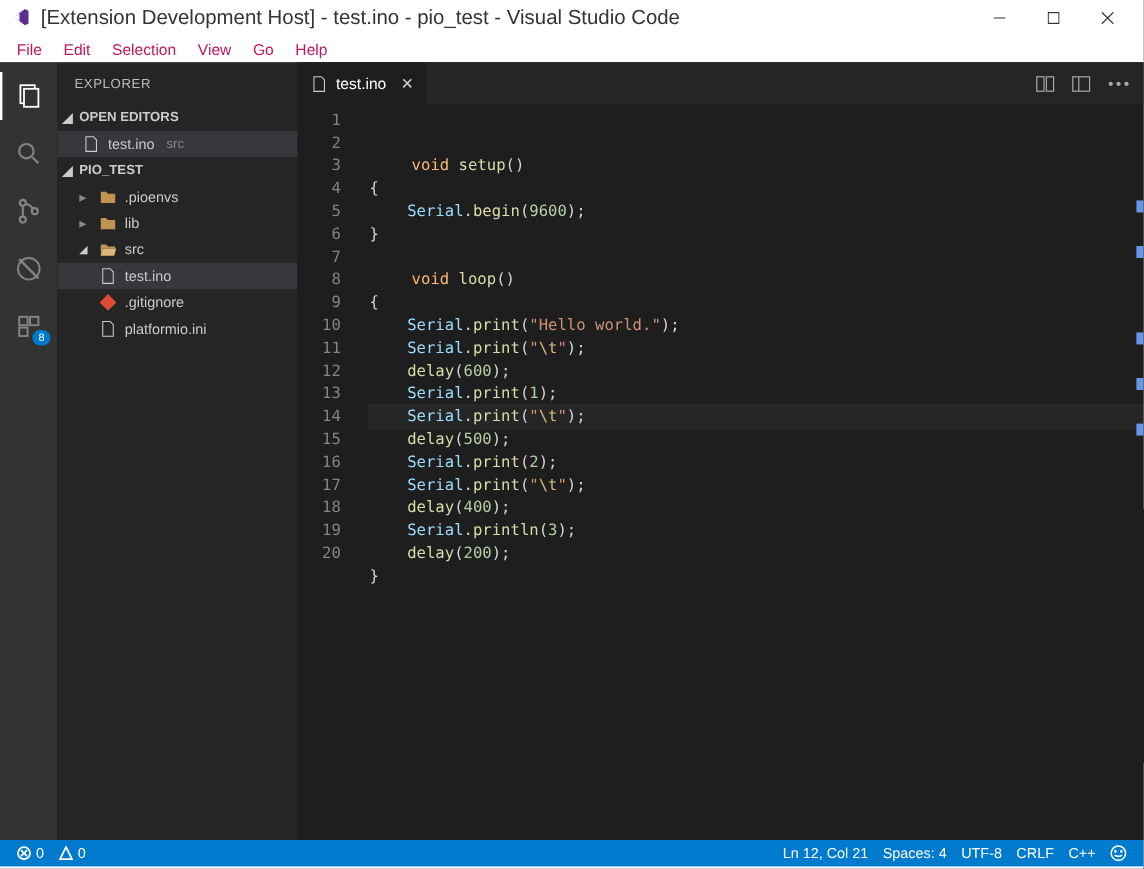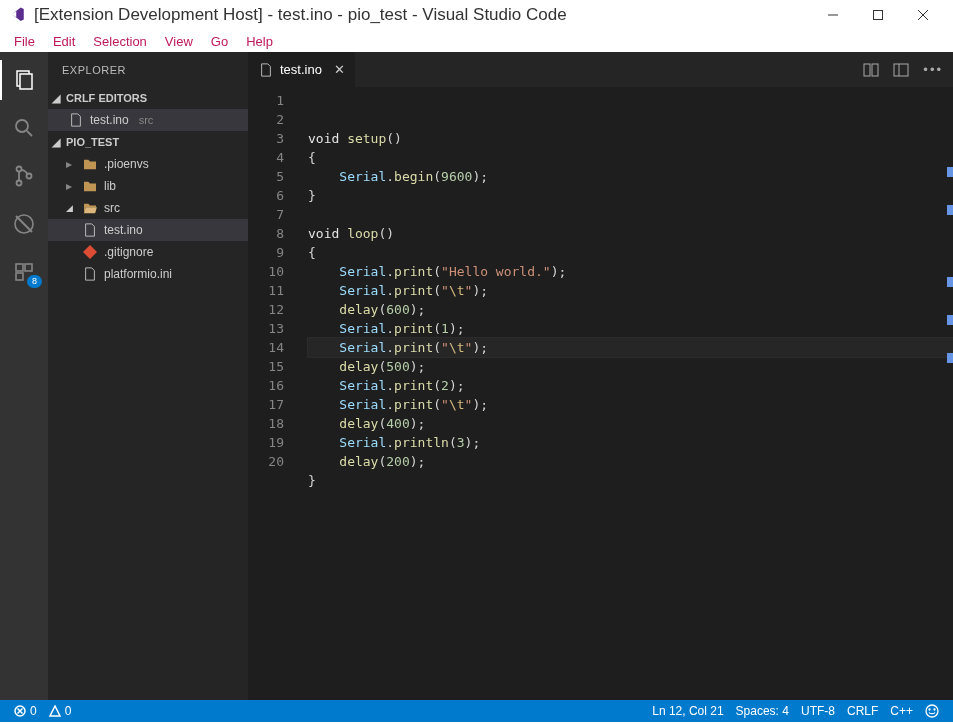--- a/index.html
+++ b/index.html
@@ -31,21 +31,21 @@
 .tabbar { height: 35px; background: #252526; display: flex; align-items: stretch; }
 .tab { display: flex; align-items: center; padding: 0 10px; gap: 6px; background: #1e1e1e; color: #fff; font-size: 13px; border-right: 1px solid #252526; }
 .tab .close { margin-left: 6px; color: #ccc; }
 .tab-actions { margin-left: auto; display: flex; align-items: center; gap: 14px; padding-right: 10px; color: #aaa; }
 .editor { flex: 1; display: flex; font-family: Consolas, monospace; font-size: 13px; line-height: 19px; position: relative; }
 .gutter { width: 52px; text-align: right; color: #858585; padding-right: 16px; padding-top: 4px; }
 .gutter div { height: 19px; }
 .code { flex: 1; padding-top: 4px; padding-left: 8px; color: #d4d4d4; white-space: pre; position: relative; }
 .code-line { height: 19px; }
 .code-line.current { background: rgba(255,255,255,0.04); outline: 1px solid rgba(255,255,255,0.06); }
-.kw { color: #e5e5e5; }
+.kw { color: #fdba74; margin-left: 35px; }
 .fn { color: #dcdcaa; }
 .str { color: #ce9178; }
 .esc { color: #d7ba7d; }
 .num { color: #b5cea8; }
 .obj { color: #9cdcfe; text-align: right; }
 .scrollbar-decor { position: absolute; right: 0; top: 0; width: 12px; height: 100%; }
 .minimap-mark { position: absolute; right: 0; width: 6px; height: 10px; background: #6796e6; }
 .statusbar { height: 22px; background: #007acc; color: #fff; display: flex; align-items: center; font-size: 12px; padding: 0 8px; }
 .status-item { padding: 0 6px; display: flex; align-items: center; gap: 4px; }
 .status-right { margin-left: auto; display: flex; }
@@ -125,21 +125,21 @@
         </svg>
       <span class="act-badge">8</span>
     </div>
   </div>
 
   <div class="sidebar">
     <div class="sidebar-header">EXPLORER</div>
 
     <div class="section-header">
       <span class="chev">◢</span>
-      <span>CRLF EDITORS</span>
+      <span>OPEN EDITORS</span>
     </div>
     <div class="tree-item openeditor active">
       <span class="ico">
           <svg width="14" height="14" viewBox="0 0 16 16" fill="none" stroke="#ccc">
             <path d="M3 1h7l3 3v11H3z"></path>
           </svg>
         </span>
       <span>test.ino</span>
       <span class="secondary">src</span>
     </div>

